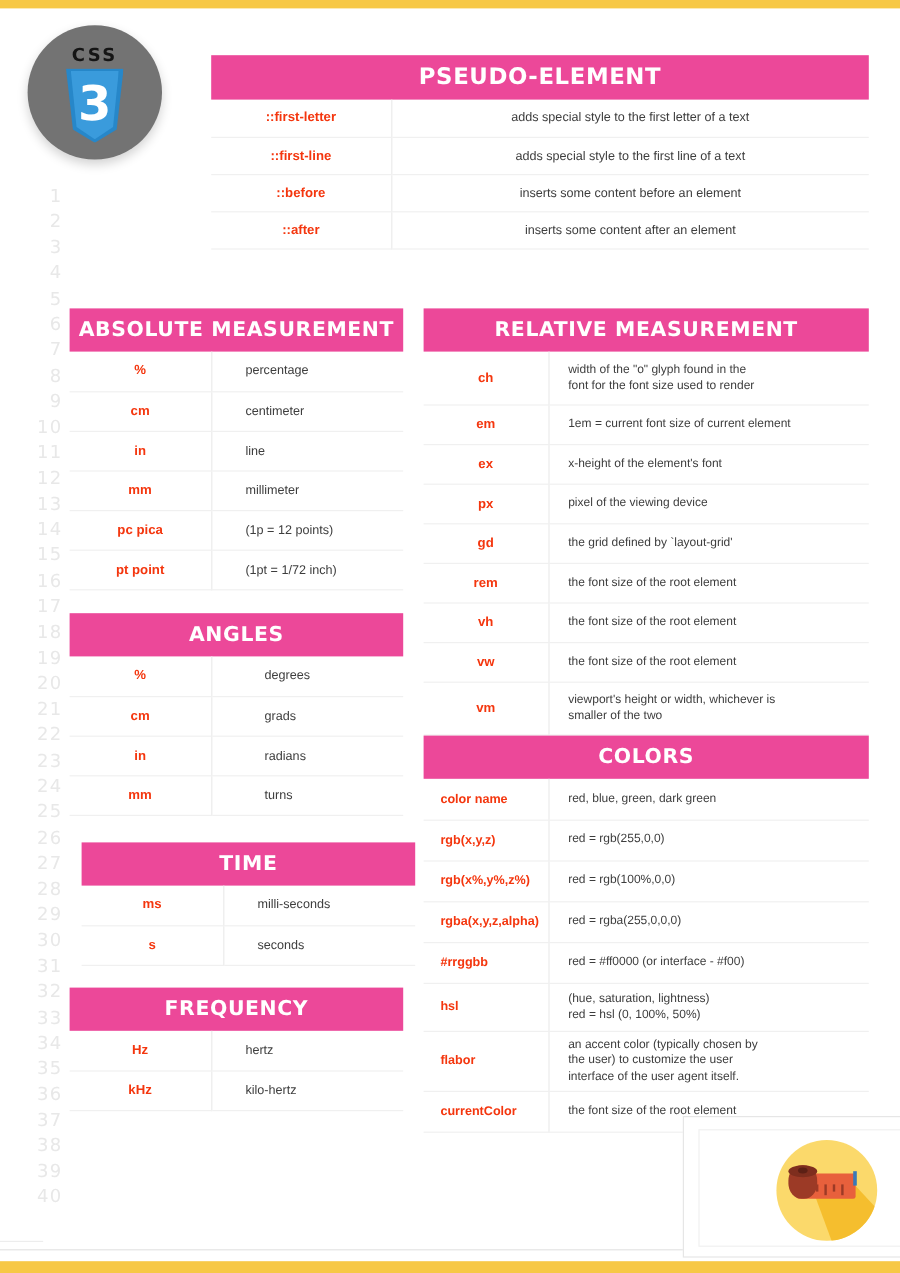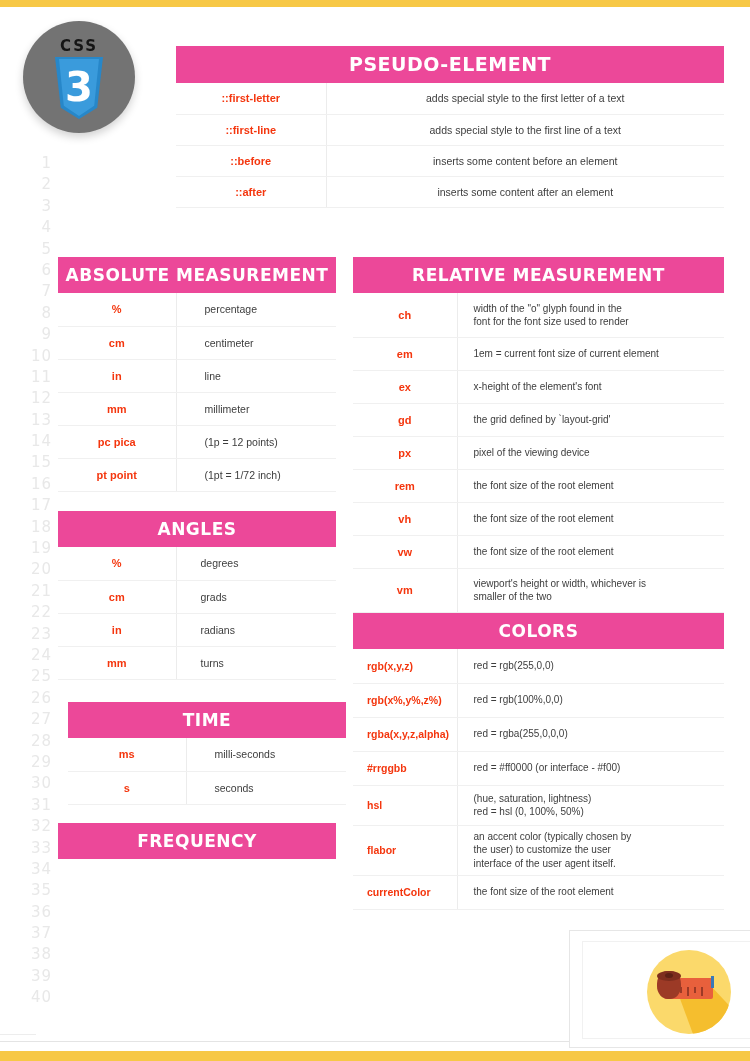--- a/index.html
+++ b/index.html
@@ -104,21 +104,21 @@
   #card-absolute .card-header { height: 36px; line-height: 36px; font-size: 17px; }
   #card-absolute td { height: 33px; font-size: 10.5px; }
   #card-absolute td.term { width: 118px; font-size: 11px; }
   #card-absolute td.desc { padding-left: 28px; }
 
   
   #card-angles { left: 58px; top: 511px; width: 278px; }
   #card-angles .card-header { height: 36px; line-height: 36px; font-size: 17px; }
   #card-angles td { height: 33px; font-size: 10.5px; }
   #card-angles td.term { width: 118px; font-size: 11px; }
-  #card-angles td.desc { padding-left: 24px; }
+  #card-angles td.desc { padding-left: 44px; }
 
   
   #card-time { left: 68px; top: 702px; width: 278px; }
   #card-time .card-header { height: 36px; line-height: 36px; font-size: 17px; }
   #card-time td { height: 33px; font-size: 10.5px; }
   #card-time td.term { width: 118px; font-size: 11px; }
   #card-time td.desc { padding-left: 28px; }
 
   
   #card-frequency { left: 58px; top: 823px; width: 278px; }
@@ -342,45 +342,57 @@
           <tr>
             <td class="term">s</td>
             <td class="desc">seconds</td>
           </tr>
         </tbody>
       </table>
   </div>
 
   <div class="card" id="card-frequency">
     <div class="card-header">FREQUENCY</div>
+    <table class="tbl">
+        <tbody>
+          <tr>
+            <td class="term">Hz</td>
+            <td class="desc">hertz</td>
+          </tr>
+          <tr>
+            <td class="term">kHz</td>
+            <td class="desc">kilo-hertz</td>
+          </tr>
+        </tbody>
+      </table>
   </div>
 
   <div class="card" id="card-relative">
     <div class="card-header">RELATIVE MEASUREMENT</div>
     <table class="tbl">
         <tbody>
           <tr class="tall">
             <td class="term">ch</td>
             <td class="desc">width of the "o" glyph found in the<br>font for the font size used to render</td>
           </tr>
           <tr>
             <td class="term">em</td>
             <td class="desc">1em = current font size of current element</td>
           </tr>
           <tr>
             <td class="term">ex</td>
             <td class="desc">x-height of the element's font</td>
           </tr>
           <tr>
+            <td class="term">px</td>
+            <td class="desc">pixel of the viewing device</td>
+          </tr>
+          <tr>
             <td class="term">gd</td>
             <td class="desc">the grid defined by `layout-grid'</td>
-          </tr>
-          <tr>
-            <td class="term">px</td>
-            <td class="desc">pixel of the viewing device</td>
           </tr>
           <tr>
             <td class="term">rem</td>
             <td class="desc">the font size of the root element</td>
           </tr>
           <tr>
             <td class="term">vh</td>
             <td class="desc">the font size of the root element</td>
           </tr>
           <tr>
@@ -392,20 +404,24 @@
             <td class="desc">viewport's height or width, whichever is<br>smaller of the two</td>
           </tr>
         </tbody>
       </table>
   </div>
 
   <div class="card" id="card-colors">
     <div class="card-header">COLORS</div>
     <table class="tbl">
         <tbody>
+          <tr>
+            <td class="term left">color name</td>
+            <td class="desc">red, blue, green, dark green</td>
+          </tr>
           <tr>
             <td class="term left">rgb(x,y,z)</td>
             <td class="desc">red = rgb(255,0,0)</td>
           </tr>
           <tr>
             <td class="term left">rgb(x%,y%,z%)</td>
             <td class="desc">red = rgb(100%,0,0)</td>
           </tr>
           <tr>
             <td class="term left">rgba(x,y,z,alpha)</td>

